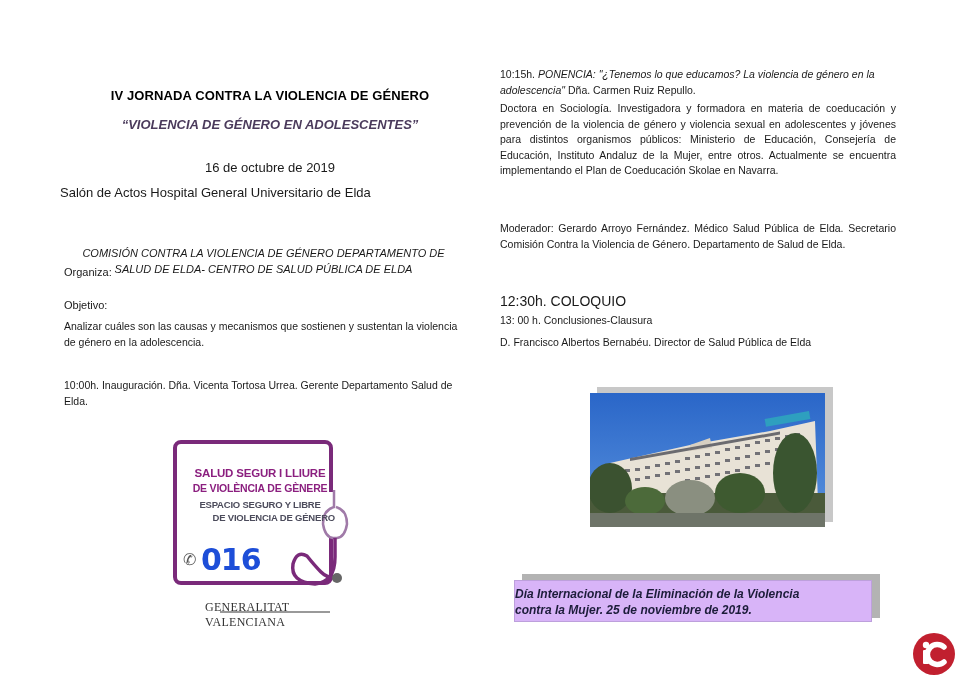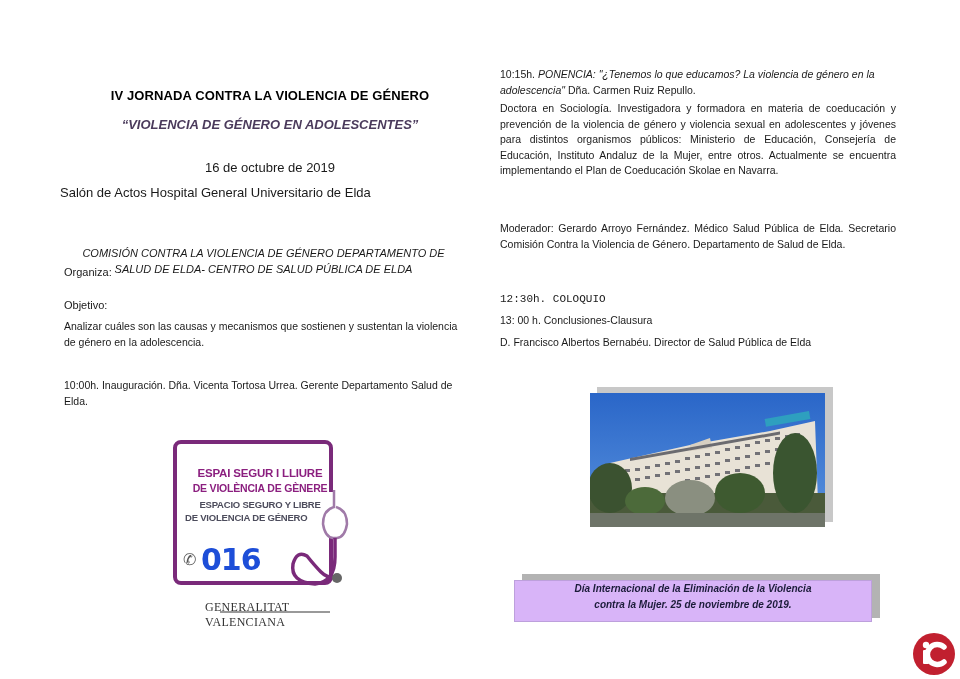--- a/index.html
+++ b/index.html
@@ -27,48 +27,48 @@
   
   .logo { position: absolute; left: 165px; top: 432px; width: 190px; height: 190px; }
   .logo-frame { position: absolute; left: 8px; top: 8px; width: 160px; height: 145px;
                 border: 4px solid #7a2a7a; border-radius: 8px; background: #fff; }
   .logo-l1 { position: absolute; left: 20px; top: 35px; width: 150px; text-align: center; font-size: 11.5px;
              font-weight: bold; color: #8b1f7f; letter-spacing: -0.2px; }
   .logo-l2 { position: absolute; left: 20px; top: 50px; width: 150px; text-align: center; font-size: 10.5px;
              font-weight: bold; color: #8b1f7f; letter-spacing: -0.2px; }
   .logo-l3 { position: absolute; left: 20px; top: 67px; width: 150px; text-align: center; font-size: 9.5px;
              font-weight: bold; color: #4c4c5c; letter-spacing: -0.2px; }
-  .logo-l4 { position: absolute; left: 20px; top: 80px; width: 150px; text-align: left; font-size: 9.5px;
+  .logo-l4 { position: absolute; left: 20px; top: 80px; width: 150px; text-align: right; font-size: 9.5px;
              font-weight: bold; color: #4c4c5c; letter-spacing: -0.2px; }
   .logo-phone { position: absolute; left: 18px; top: 118px; font-size: 16px; color: #555; }
   .logo-016 { position: absolute; left: 36px; top: 110px; font-size: 30px; font-weight: bold; color: #1d4ed8;
               letter-spacing: -1px; font-family: "DejaVu Sans", sans-serif; }
   .logo-steth { position: absolute; left: 0; top: 0; width: 190px; height: 190px; }
   .logo-gv { position: absolute; left: 40px; top: 168px; width: 140px; font-size: 12px; color: #333;
              letter-spacing: 0.3px; font-family: "Liberation Serif", serif; }
   .logo-gv-sub { position: absolute; left: 55px; top: 179px; width: 110px; height: 2px; background: #999; }
 
   
   .r-ponencia { position: absolute; left: 500px; top: 66px; width: 400px; font-size: 10.5px; line-height: 16px; }
   .r-ponencia i { font-style: italic; }
   .r-bio { position: absolute; left: 500px; top: 101px; width: 396px; font-size: 10.5px; line-height: 15.6px; text-align: justify; }
   .r-mod { position: absolute; left: 500px; top: 221px; width: 396px; font-size: 10.5px; line-height: 15.6px; text-align: justify; }
-  .r-coloquio { position: absolute; left: 500px; top: 293px; font-size: 11px; font-family: Liberation Mono, monospace; }
+  .r-coloquio { position: absolute; left: 500px; top: 293px; font-size: 14px; }
   .r-concl { position: absolute; left: 500px; top: 314px; font-size: 10.5px; }
   .r-director { position: absolute; left: 500px; top: 336px; font-size: 10.5px; }
 
   
   .photo-shadow { position: absolute; left: 597px; top: 387px; width: 236px; height: 135px; background: #c8c8c8; }
   .photo { position: absolute; left: 590px; top: 393px; width: 235px; height: 134px; overflow: hidden; background: #3a7bd5; }
 
   
   .banner-shadow { position: absolute; left: 522px; top: 574px; width: 358px; height: 44px; background: #b3b3b3; }
   .banner { position: absolute; left: 514px; top: 580px; width: 358px; height: 42px; background: #d8b4f8;
-            border: 1px solid #bda0dc; text-align: center; font-size: 10px; font-weight: bold; font-style: italic;
-            color: #1c1c3a; line-height: 16px; }
+            border: 1px solid #bda0dc; text-align: left; font-size: 12px; font-weight: bold; font-style: italic;
+            color: #1c1c3a; line-height: 16px; padding-top: 5px; }
 
   
   .corner-logo { position: absolute; left: 913px; top: 633px; width: 42px; height: 42px; border-radius: 50%;
                  background: #c1202f; }
 </style>
 </head>
 <body>
 
 <div class="page">
 
@@ -87,21 +87,21 @@
 
   <div class="logo">
     <div class="logo-frame"></div>
     <svg class="logo-steth" viewBox="0 0 190 190">
 
       <rect x="162" y="60" width="14" height="45" fill="#ffffff"></rect>
       <path d="M169 58 L169 75 Q158 78 158 92 Q160 105 168 106 L172 106 Q180 105 182 92 Q182 78 171 75" fill="none" stroke="#a07aa8" stroke-width="2.5"></path>
       <path d="M170 106 L170 125 Q170 150 150 152 Q125 150 128 132 Q132 118 142 124 Q150 134 156 140 Q162 146 170 146" fill="none" stroke="#7a2a7a" stroke-width="3.5"></path>
       <circle cx="172" cy="146" r="5" fill="#666"></circle>
     </svg>
-    <div class="logo-l1">ESPAI SEGUR I LLIURE</div>
+    <div class="logo-l1">SALUD SEGUR I LLIURE</div>
     <div class="logo-l2">DE VIOLÈNCIA DE GÈNERE</div>
     <div class="logo-l3">ESPACIO SEGURO Y LIBRE</div>
     <div class="logo-l4">DE VIOLENCIA DE GÉNERO</div>
     <div class="logo-phone">✆</div>
     <div class="logo-016">016</div>
     <div class="logo-gv">GENERALITAT VALENCIANA</div>
     <div class="logo-gv-sub"></div>
   </div>
 
   <div class="r-ponencia">

